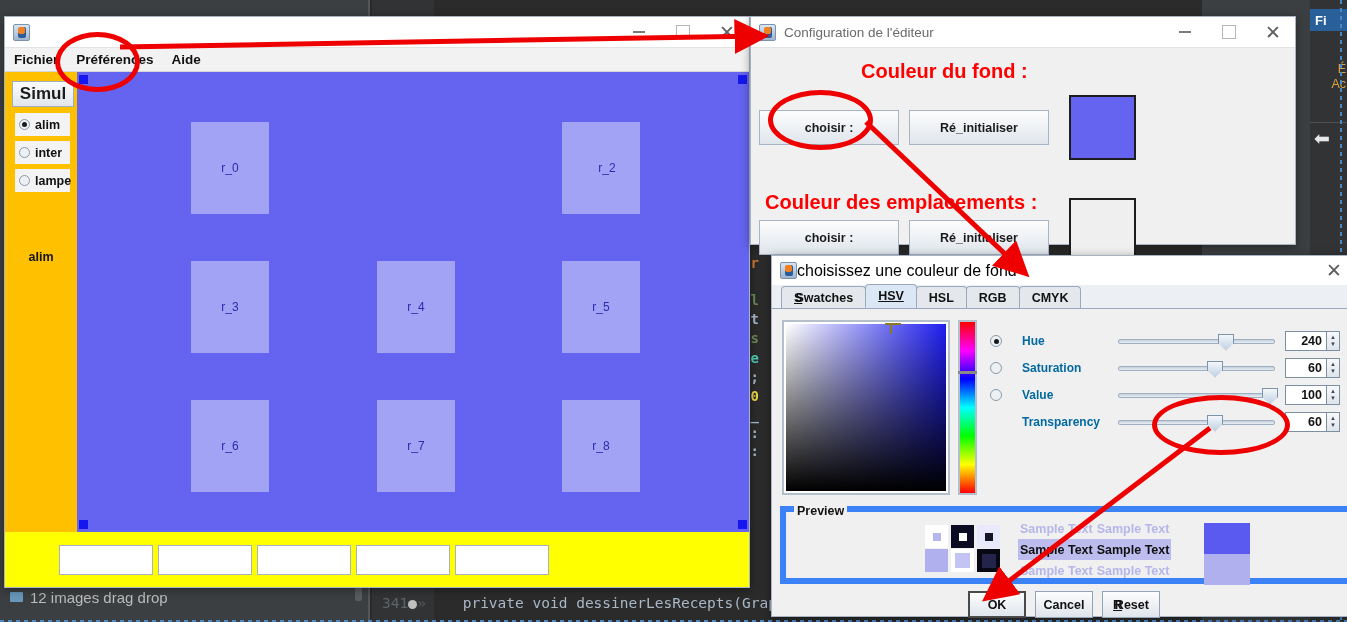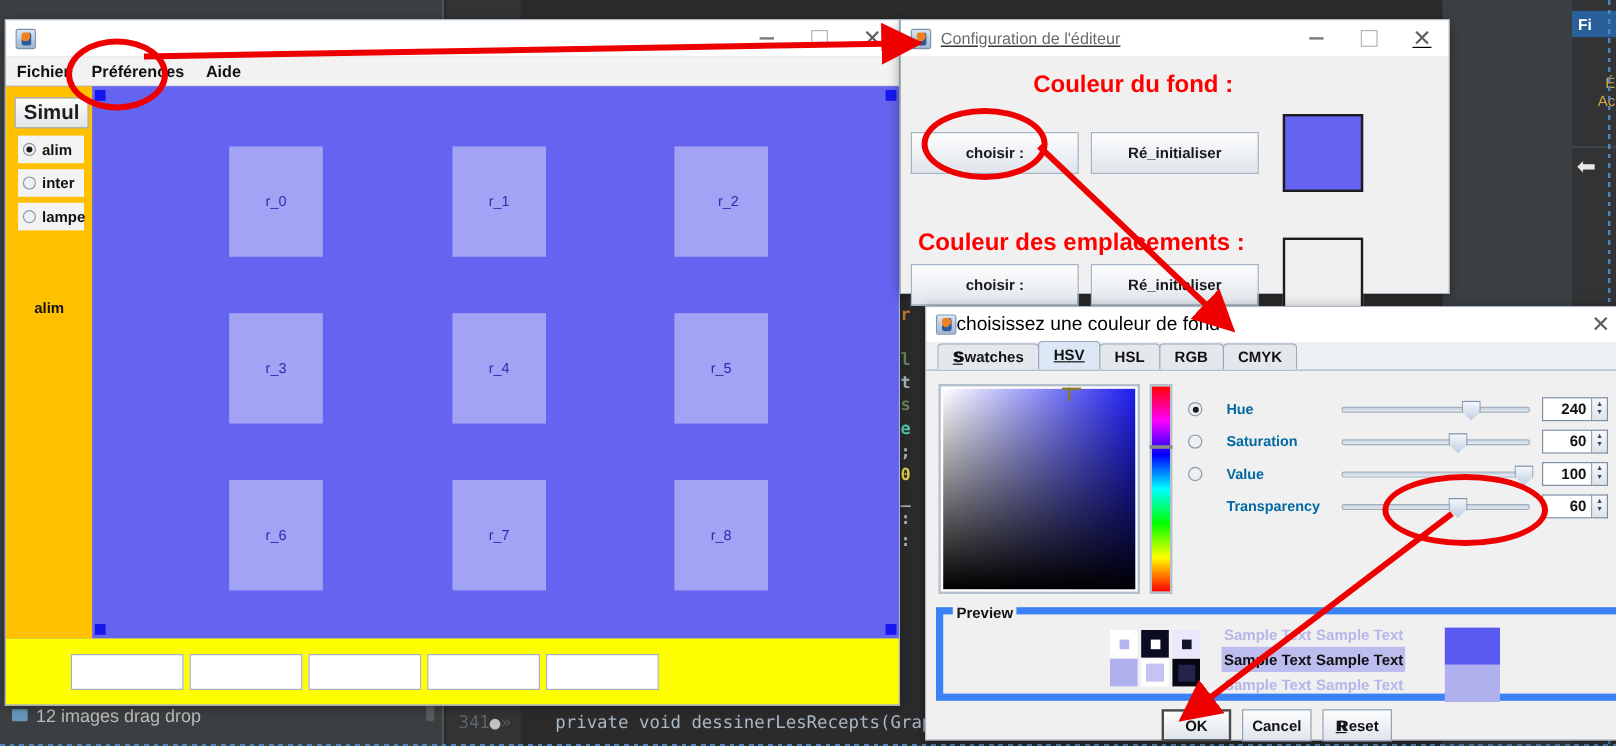--- a/index.html
+++ b/index.html
@@ -190,21 +190,21 @@
   .bottombar {
     position: absolute; left: 0; bottom: 0; width: 100%; height: 55px;
     background: #ffff00; display: flex; align-items: center; padding-left: 54px;
   }
   .tfield {
     width: 94px; height: 30px; background: #ffffff;
     border: 1px solid #a6b2c0; margin-right: 5px;
   }
 
   
-  #cfgwin { left: 750px; top: 16px; width: 458px; height: 229px; text-decoration: underline; }
+  #cfgwin { left: 750px; top: 16px; width: 546px; height: 229px; }
   .cfg-body { position: relative; height: 196px; background: #f0f0f0; }
   .cfg-head {
     position: absolute; color: #ff0000; font-weight: bold; font-size: 20px;
     font-family: "Liberation Sans", sans-serif; white-space: nowrap;
   }
   .cfg-btn {
     position: absolute; height: 35px;
     background: linear-gradient(#fdfdfd,#dfe5ec);
     border: 1px solid #a6b4c4;
     display: flex; align-items: center; justify-content: center;
@@ -406,21 +406,20 @@
         <div class="sidebar-status">alim</div>
       </div>
 
       <div class="canvas">
         <div class="handle" style="left:2px; top:3px;"></div>
         <div class="handle" style="right:2px; top:3px;"></div>
         <div class="handle" style="left:2px; bottom:3px;"></div>
         <div class="handle" style="right:2px; bottom:3px;"></div>
 
         <div class="rect" style="left:114px; top:50px;">r_0</div>
-        <div class="rect" style="left:300px; top:50px;">r_1</div>
         <div class="rect" style="left:485px; top:50px;padding-left:12px;">r_2</div>
 
         <div class="rect" style="left:114px; top:189px;">r_3</div>
         <div class="rect" style="left:300px; top:189px;">r_4</div>
         <div class="rect" style="left:485px; top:189px;">r_5</div>
 
         <div class="rect" style="left:114px; top:328px;">r_6</div>
         <div class="rect" style="left:300px; top:328px;">r_7</div>
         <div class="rect" style="left:485px; top:328px;">r_8</div>
       </div>

